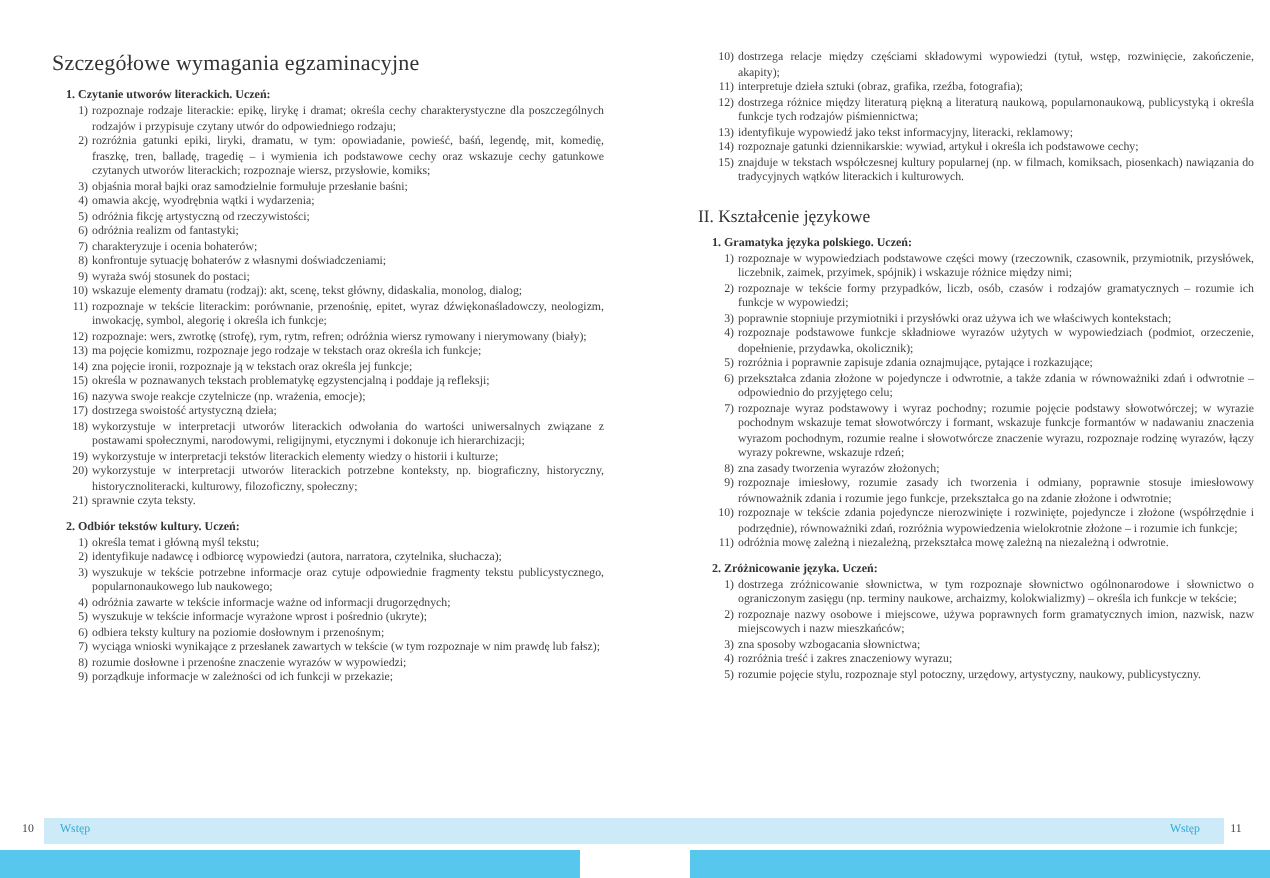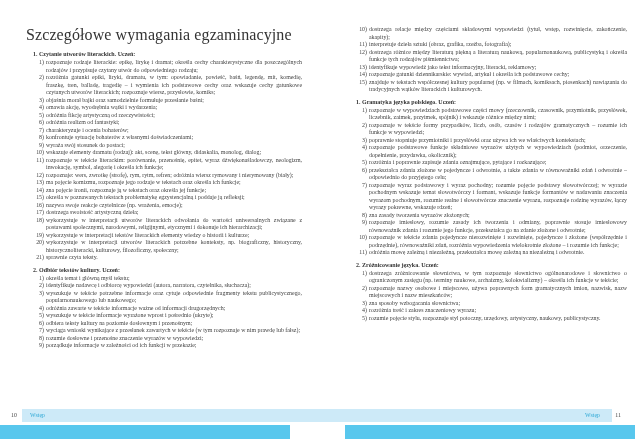--- a/index.html
+++ b/index.html
@@ -8,21 +8,21 @@
     position:relative; overflow:hidden; background:#ffffff;
     font-family:"Liberation Serif", serif;
     color:var(--body-text, #3f3f3f);
     -webkit-font-smoothing:antialiased;
   }
   .page { position:absolute; top:26px; }
   .page-left  { left:26px;  width:276px; }
   .page-right { left:349px; width:278px; }
 
   .doc-title {
-    font-size:16px; font-weight:normal; color:var(--heading-text, #333333);
+    font-size:11px; font-weight:normal; color:var(--heading-text, #333333);
     letter-spacing:.1px; margin-bottom:7px;
   }
   .section-heading {
     font-size:8.7px; font-weight:normal; color:var(--heading-text, #333333);
     margin-bottom:6px;
   }
   .section-heading.mt { margin-top:9px; }
   .sub-heading {
     font-size:6px; font-weight:bold; color:var(--heading-text, #333333);
     margin-left:7px; margin-bottom:2px; margin-top:5px;
@@ -208,20 +208,21 @@
         </div>
         <div class="item">
           <span class="num">14)</span>
           <span class="txt">rozpoznaje gatunki dziennikarskie: wywiad, artykuł i określa ich podstawowe cechy;</span>
         </div>
         <div class="item">
           <span class="num">15)</span>
           <span class="txt">znajduje w tekstach współczesnej kultury popularnej (np. w filmach, komiksach, piosenkach) nawiązania do tradycyjnych wątków literackich i kulturowych.</span>
         </div>
       </div>
+    <h2 class="section-heading mt">II. Kształcenie językowe</h2>
     <h3 class="sub-heading">1. Gramatyka języka polskiego. Uczeń:</h3>
     <div class="items">
         <div class="item">
           <span class="num">1)</span>
           <span class="txt">rozpoznaje w wypowiedziach podstawowe części mowy (rzeczownik, czasownik, przymiotnik, przysłówek, liczebnik, zaimek, przyimek, spójnik) i wskazuje różnice między nimi;</span>
         </div>
         <div class="item">
           <span class="num">2)</span>
           <span class="txt">rozpoznaje w tekście formy przypadków, liczb, osób, czasów i rodzajów gramatycznych – rozumie ich funkcje w wypowiedzi;</span>
         </div>

